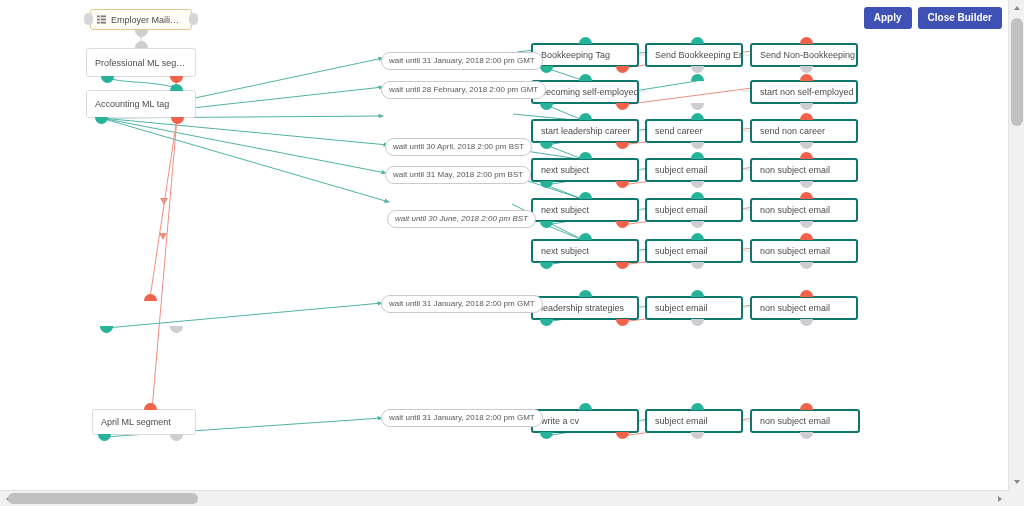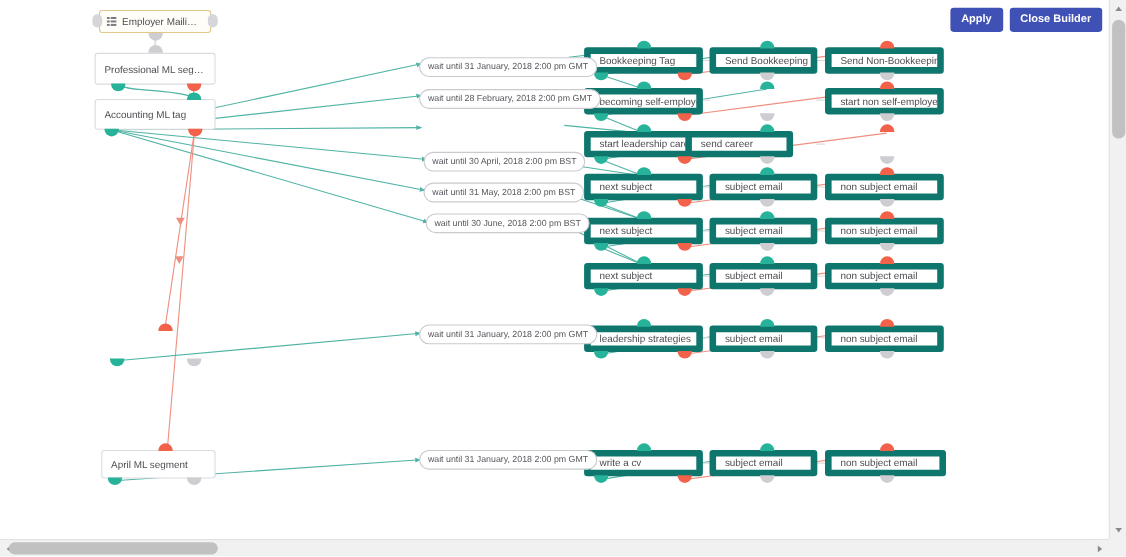--- a/index.html
+++ b/index.html
@@ -50,21 +50,21 @@
     padding: 5px 10px;
     cursor: pointer;
     line-height: 1.2;
     white-space: nowrap;
   }
 
   
   .node {
     position: absolute;
     background: #ffffff;
-    border: 6px solid #0f766e;
+    border: 2px solid #0f766e;
     border-radius: 3px;
     display: flex;
     align-items: center;
     font-size: 9px;
     color: #4c4c52;
     padding: 0 8px;
     white-space: nowrap;
     overflow: hidden;
     z-index: 20;
     cursor: move;
@@ -328,21 +328,21 @@
       <span class="label">April ML segment</span>
     </div>
     <span class="port top red" style="left:144px; top:403px;"></span>
     <span class="port bottom teal" style="left:98px;  top:434px;"></span>
     <span class="port bottom gray" style="left:170px; top:434px;"></span>
 
     <div class="wait-pill" style="left:381px; top:52px;">wait until 31 January, 2018 2:00 pm GMT</div>
     <div class="wait-pill" style="left:381px; top:81px;">wait until 28 February, 2018 2:00 pm GMT</div>
     <div class="wait-pill" style="left:385px; top:138px;">wait until 30 April, 2018 2:00 pm BST</div>
     <div class="wait-pill" style="left:385px; top:166px;">wait until 31 May, 2018 2:00 pm BST</div>
-    <div class="wait-pill" style="left:387px; top:194px;">wait until 30 June, 2018 2:00 pm BST</div>
+    <div class="wait-pill" style="left:387px; top:210px;font-style:italic;">wait until 30 June, 2018 2:00 pm BST</div>
     <div class="wait-pill" style="left:381px; top:295px;">wait until 31 January, 2018 2:00 pm GMT</div>
     <div class="wait-pill" style="left:381px; top:409px;">wait until 31 January, 2018 2:00 pm GMT</div>
 
     <div class="node" style="left:531px; top:43px; width:108px; height:24px;">Bookkeeping Tag</div>
     <span class="port top teal" style="left:579px; top:37px;"></span>
     <span class="port bottom teal" style="left:540px; top:66px;"></span>
     <span class="port bottom red" style="left:616px; top:66px;"></span>
 
     <div class="node" style="left:645px; top:43px; width:98px; height:24px;">Send Bookkeeping Email</div>
     <span class="port top teal" style="left:691px; top:37px;"></span>
@@ -362,24 +362,25 @@
 
     <div class="node" style="left:750px; top:80px; width:108px; height:24px;">start non self-employed</div>
     <span class="port top red" style="left:800px; top:74px;"></span>
     <span class="port bottom gray" style="left:800px; top:103px;"></span>
 
     <div class="node" style="left:531px; top:119px; width:108px; height:24px;">start leadership career</div>
     <span class="port top teal" style="left:579px; top:113px;"></span>
     <span class="port bottom teal" style="left:540px; top:142px;"></span>
     <span class="port bottom red" style="left:616px; top:142px;"></span>
 
-    <div class="node" style="left:623px; top:119px; width:98px; height:24px;">send career</div>
+    <div class="node" style="left:645px; top:119px; width:98px; height:24px;">send career</div>
     <span class="port top teal" style="left:691px; top:113px;"></span>
     <span class="port bottom gray" style="left:691px; top:142px;"></span>
 
+    <div class="node" style="left:750px; top:119px; width:108px; height:24px;">send non career</div>
     <span class="port top red" style="left:800px; top:113px;"></span>
     <span class="port bottom gray" style="left:800px; top:142px;"></span>
 
     <div class="node" style="left:531px; top:158px; width:108px; height:24px;">next subject</div>
     <span class="port top teal" style="left:579px; top:152px;"></span>
     <span class="port bottom teal" style="left:540px; top:181px;"></span>
     <span class="port bottom red" style="left:616px; top:181px;"></span>
 
     <div class="node" style="left:645px; top:158px; width:98px; height:24px;">subject email</div>
     <span class="port top teal" style="left:691px; top:152px;"></span>

